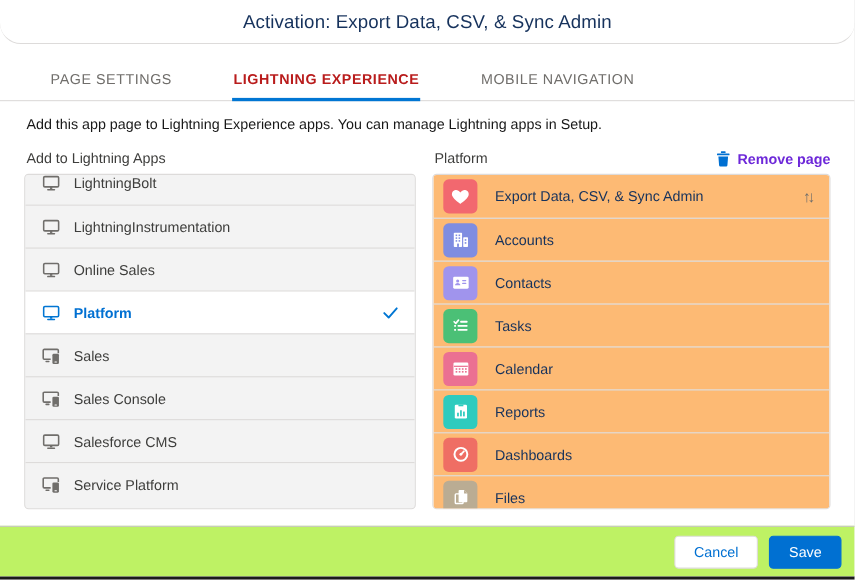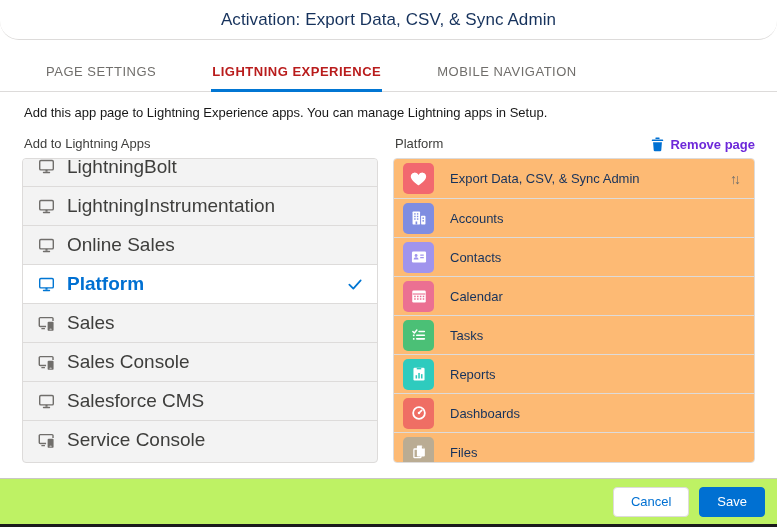--- a/index.html
+++ b/index.html
@@ -38,21 +38,21 @@
     font-size:13px; font-weight:700; cursor:pointer; }
   .remove-link svg { display:block; }
 
   .listbox { border:1px solid #DDDBDA; border-radius:4px; overflow:hidden; background:#fff; }
   .left-list  { height:305px; background:#F3F3F3; }
   .right-list { height:305px; }
   .left-inner { margin-top:-12px; }
 
   
   .l-row { height:39px; display:flex; align-items:center; padding:0 14px;
-    background:#F3F3F3; color:#3E3E3C; font-size:19px; cursor:pointer; }
+    background:#F3F3F3; color:#3E3E3C; font-size:13px; cursor:pointer; }
   .l-row + .l-row { border-top:1px solid #DDDBDA; }
   .l-row .app-icon { width:18px; height:18px; margin-right:12px; color:#706E6B;
     display:flex; align-items:center; justify-content:center; flex:none; }
   .l-row .check { margin-left:auto; display:none; line-height:0; }
   .l-row.selected { background:#fff; color:#0070D2; font-weight:600; }
   .l-row.selected .app-icon { color:#0176D3; }
   .l-row.selected .check { display:block; }
 
   
   .r-row { height:39px; display:flex; align-items:center; padding:0 12px 0 9px;
@@ -179,21 +179,21 @@
   </div>
             <div class="l-row">
     <span class="app-icon">
                 <svg viewBox="0 0 24 24" width="17" height="17">
                   <path fill="none" stroke="currentColor" stroke-width="2" d="M21.2 8.6V5.1c0-.8-.6-1.4-1.4-1.4H3.2c-.8 0-1.4.6-1.4 1.4v9.8c0 .8.6 1.4 1.4 1.4h8.2"></path>
                   <rect x="4.6" y="18.2" width="5.4" height="2" rx="0.9" fill="currentColor"></rect>
                   <rect x="13.6" y="9.4" width="8.4" height="13" rx="1.7" fill="currentColor"></rect>
                   <rect x="16.2" y="19.3" width="3.2" height="1.3" rx="0.65" fill="#ffffff"></rect>
                 </svg>
               </span>
-    <span class="l-label">Service Console</span>
+    <span class="l-label">Service Platform</span>
 
   </div>
           </div>
       </div>
     </div>
 
     <div class="right-col">
       <div class="right-head">
         <div class="panel-label" style="margin:0">Platform</div>
         <div class="remove-link">
@@ -244,52 +244,52 @@
                   <circle cx="8.1" cy="10" r="1.9" fill="currentColor"></circle>
                   <path d="M4.9 15.2c0-1.7 1.4-2.8 3.2-2.8s3.2 1.1 3.2 2.8z" fill="currentColor"></path>
                   <rect x="13.4" y="8.6" width="5.2" height="1.7" rx="0.85" fill="currentColor"></rect>
                   <rect x="13.4" y="12" width="5.2" height="1.7" rx="0.85" fill="currentColor"></rect>
                 </svg>
               </span>
     <span class="r-label">Contacts</span>
 
   </div>
             <div class="r-row">
+    <span class="tile" style="background: rgb(75, 192, 118); color: rgb(75, 192, 118);">
+                <svg viewBox="0 0 24 24" width="18" height="18">
+                  <path d="M3.8 7.3l2 2 3.3-3.9" stroke="#fff" stroke-width="2" fill="none" stroke-linecap="round" stroke-linejoin="round"></path>
+                  <rect x="11" y="6.2" width="9.2" height="2.2" rx="1.1" fill="#fff"></rect>
+                  <rect x="3.8" y="11.2" width="2.3" height="2.3" rx="0.5" fill="#fff"></rect>
+                  <rect x="7.9" y="11.2" width="12.3" height="2.2" rx="1.1" fill="#fff"></rect>
+                  <rect x="3.8" y="16" width="2.3" height="2.3" rx="0.5" fill="#fff"></rect>
+                  <rect x="7.9" y="16" width="12.3" height="2.2" rx="1.1" fill="#fff"></rect>
+                </svg>
+              </span>
+    <span class="r-label">Tasks</span>
+
+  </div>
+            <div class="r-row">
     <span class="tile" style="background: rgb(235, 112, 146); color: rgb(235, 112, 146);">
                 <svg viewBox="0 0 24 24" width="18" height="18">
                   <rect x="3" y="4.6" width="18" height="16" rx="1.6" fill="#fff"></rect>
                   <rect x="3.6" y="8.6" width="16.8" height="1.5" fill="currentColor"></rect>
                   <rect x="5.6" y="11.6" width="2" height="2" fill="currentColor"></rect>
                   <rect x="9.4" y="11.6" width="2" height="2" fill="currentColor"></rect>
                   <rect x="13.2" y="11.6" width="2" height="2" fill="currentColor"></rect>
                   <rect x="17" y="11.6" width="2" height="2" fill="currentColor"></rect>
                   <rect x="5.6" y="15" width="2" height="2" fill="currentColor"></rect>
                   <rect x="9.4" y="15" width="2" height="2" fill="currentColor"></rect>
                   <rect x="13.2" y="15" width="2" height="2" fill="currentColor"></rect>
                   <rect x="17" y="15" width="2" height="2" fill="currentColor"></rect>
                 </svg>
               </span>
     <span class="r-label">Calendar</span>
 
   </div>
             <div class="r-row">
-    <span class="tile" style="background: rgb(75, 192, 118); color: rgb(75, 192, 118);">
-                <svg viewBox="0 0 24 24" width="18" height="18">
-                  <path d="M3.8 7.3l2 2 3.3-3.9" stroke="#fff" stroke-width="2" fill="none" stroke-linecap="round" stroke-linejoin="round"></path>
-                  <rect x="11" y="6.2" width="9.2" height="2.2" rx="1.1" fill="#fff"></rect>
-                  <rect x="3.8" y="11.2" width="2.3" height="2.3" rx="0.5" fill="#fff"></rect>
-                  <rect x="7.9" y="11.2" width="12.3" height="2.2" rx="1.1" fill="#fff"></rect>
-                  <rect x="3.8" y="16" width="2.3" height="2.3" rx="0.5" fill="#fff"></rect>
-                  <rect x="7.9" y="16" width="12.3" height="2.2" rx="1.1" fill="#fff"></rect>
-                </svg>
-              </span>
-    <span class="r-label">Tasks</span>
-
-  </div>
-            <div class="r-row">
     <span class="tile" style="background: rgb(46, 203, 190); color: rgb(46, 203, 190);">
                 <svg viewBox="0 0 24 24" width="18" height="18">
                   <rect x="4.6" y="3.8" width="14.8" height="16.8" rx="1.6" fill="#fff"></rect>
                   <rect x="9" y="3.8" width="6" height="2" fill="currentColor"></rect>
                   <rect x="7.4" y="13.6" width="2.1" height="4.4" fill="currentColor"></rect>
                   <rect x="11" y="10.6" width="2.1" height="7.4" fill="currentColor"></rect>
                   <rect x="14.6" y="12.2" width="2.1" height="5.8" fill="currentColor"></rect>
                 </svg>
               </span>
     <span class="r-label">Reports</span>

